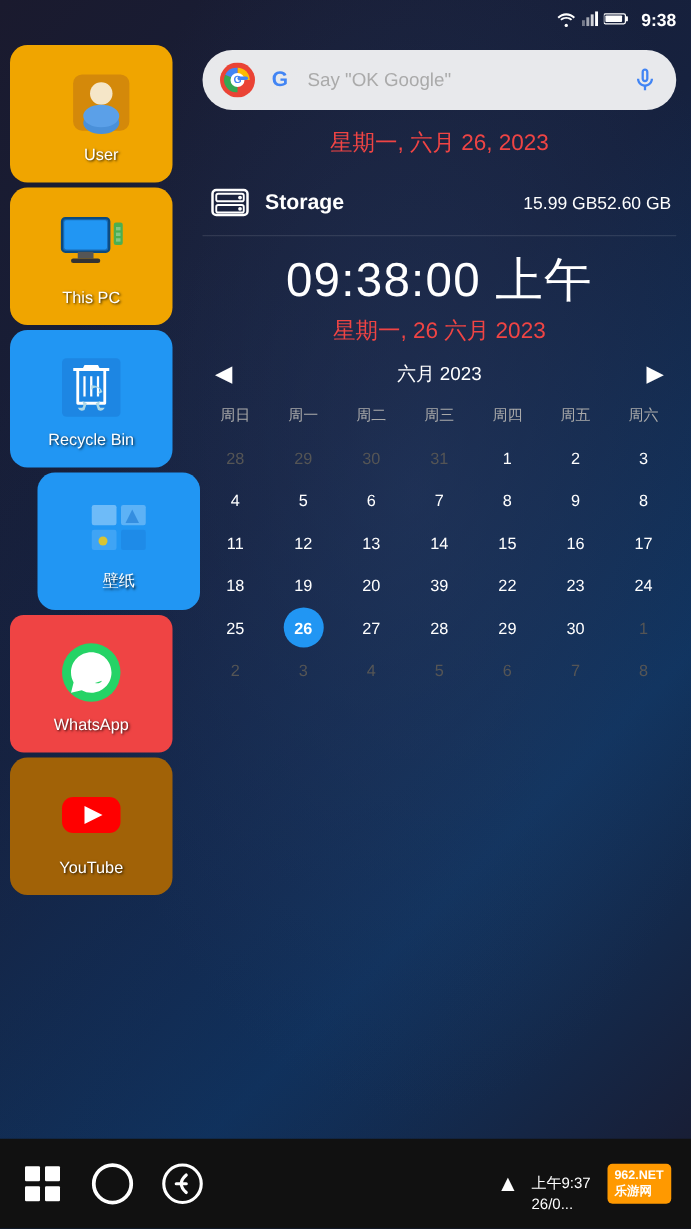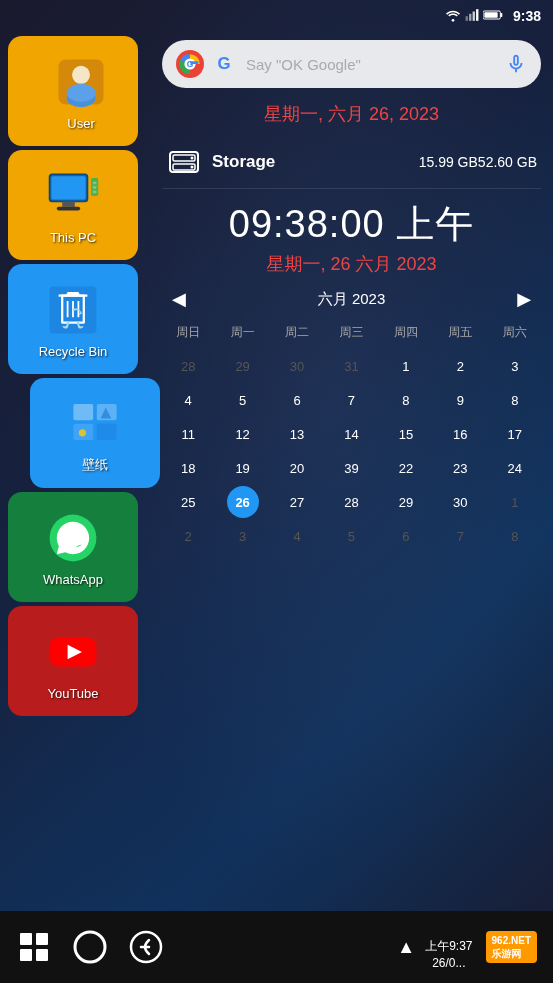--- a/index.html
+++ b/index.html
@@ -88,22 +88,22 @@
       font-size: 13px;
       text-align: center;
       text-shadow: 1px 1px 2px rgba(0,0,0,0.8);
     }
 
     .icon-user { background: #f0a500; padding-left: 16px; }
     .icon-thispc { background: #f0a500; }
     .icon-theme { background: #f0a500; }
     .icon-recycle { background: #2196f3; }
     .icon-wallpaper { background: #2196f3; margin-left: 22px; }
-    .icon-whatsapp { background: #15803d; }
-    .icon-youtube { background: #b91c1c; }
+    .icon-whatsapp { background: #ef4444; border-radius: 11px; }
+    .icon-youtube { background: #a16207; }
 
     .icon-img {
       width: 60px;
       height: 60px;
       display: flex;
       align-items: center;
       justify-content: center;
     }
 
     
@@ -270,21 +270,21 @@
     }
     .bottom-right {
       margin-left: auto;
       display: flex;
       align-items: center;
       gap: 10px;
     }
     .bottom-notification {
       display: flex;
       flex-direction: column;
-      align-items: center;
+      align-items: flex-start;
       color: white;
       font-size: 12px;
       line-height: 1.4;
       margin-top: 15px;
     }
 
     
     svg { display: block; }
   </style>
 </head>

